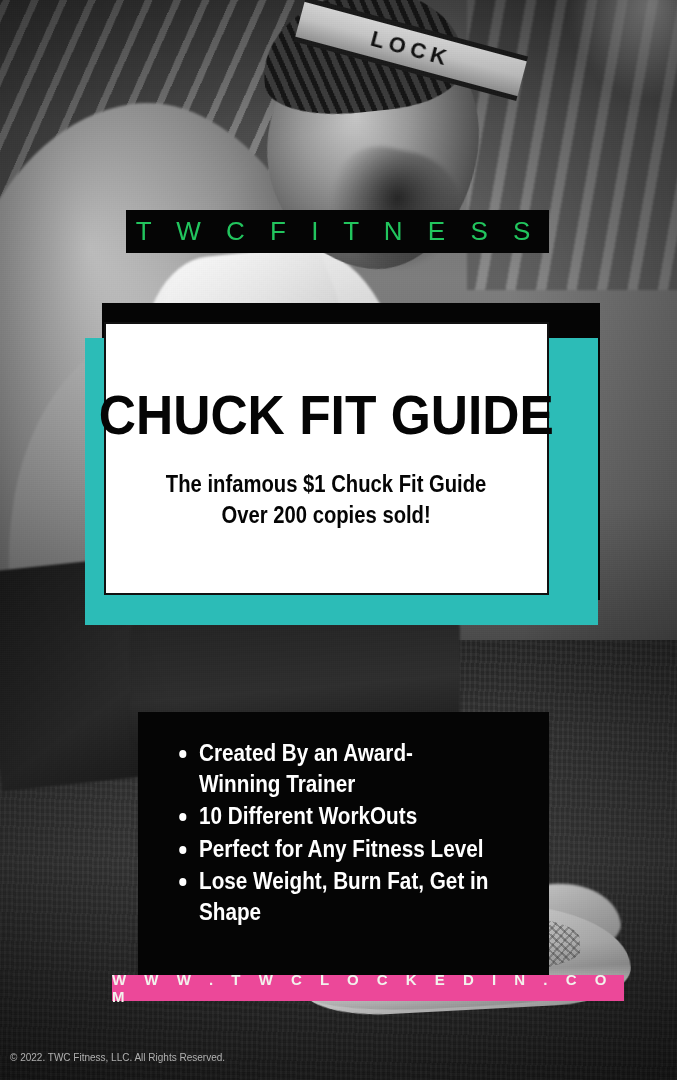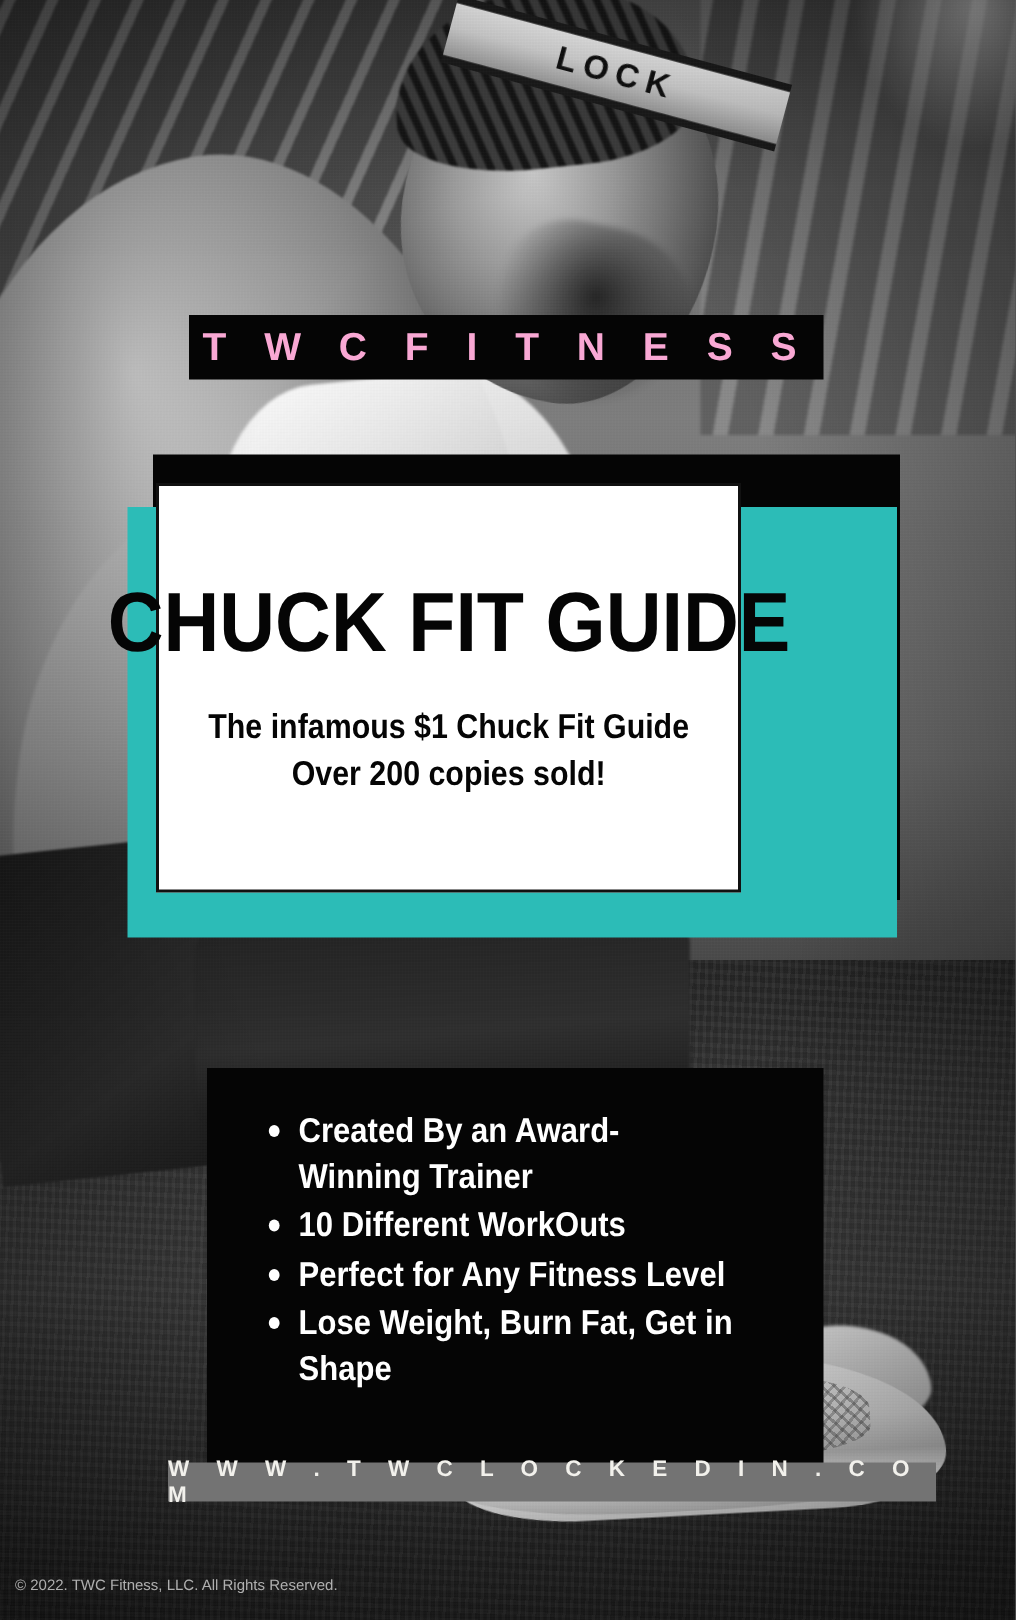--- a/index.html
+++ b/index.html
@@ -170,38 +170,38 @@
       repeating-linear-gradient(90deg, rgba(255,255,255,.05) 0 1px, rgba(0,0,0,.05) 1px 2px);
   }
 
   
   .brand-banner {
     position:absolute; left:126px; top:210px; width:423px; height:43px;
     background:#050505;
     display:flex; align-items:center; justify-content:center;
   }
   .brand-banner span {
-    color:#f9a8d4; font-size:26px; font-weight:700;
+    color:#22c55e; font-size:26px; font-weight:400;
     letter-spacing:9px;
     font-family:"Liberation Sans", sans-serif;
   }
 
   .hero { position:absolute; left:0; top:0; width:677px; height:1080px; pointer-events:none; }
   .hero > * { pointer-events:auto; }
 
   .hero-black {
     position:absolute; left:102px; top:303px; width:498px; height:297px;
     background:#050505;
   }
   .hero-teal {
     position:absolute; left:85px; top:338px; width:513px; height:287px;
     background:#2cbcb7;
   }
   .hero-card {
-    position:absolute; left:104px; top:322px; width:390px; height:273px;
+    position:absolute; left:104px; top:322px; width:445px; height:273px;
     background:#ffffff;
     border:2px solid #111;
     display:flex; flex-direction:column;
     align-items:center; justify-content:center;
   }
   .hero-title {
     color:#050505;
     font-size:56px; font-weight:700;
     font-family:"Liberation Sans Narrow","Liberation Sans", sans-serif;
     letter-spacing:0px;
@@ -236,21 +236,21 @@
     padding-left:30px;
     margin-bottom:2px;
   }
   .features li::before {
     content:""; position:absolute; left:8px; top:12px;
     width:8px; height:8px; border-radius:50%; background:#fff;
   }
 
   .url-bar {
     position:absolute; left:112px; top:975px; width:512px; height:26px;
-    background:#737373;
+    background:#ec4899;
     display:flex; align-items:center; justify-content:center;
   }
   .url-bar span {
     color:#f2f1ec; font-size:15px; font-weight:700; letter-spacing:7px;
     font-family:"Liberation Sans", sans-serif;
   }
 
   .copyright {
     position:absolute; left:10px; top:1052px;
     color:#c9c9c9; font-size:10px; font-weight:400;

